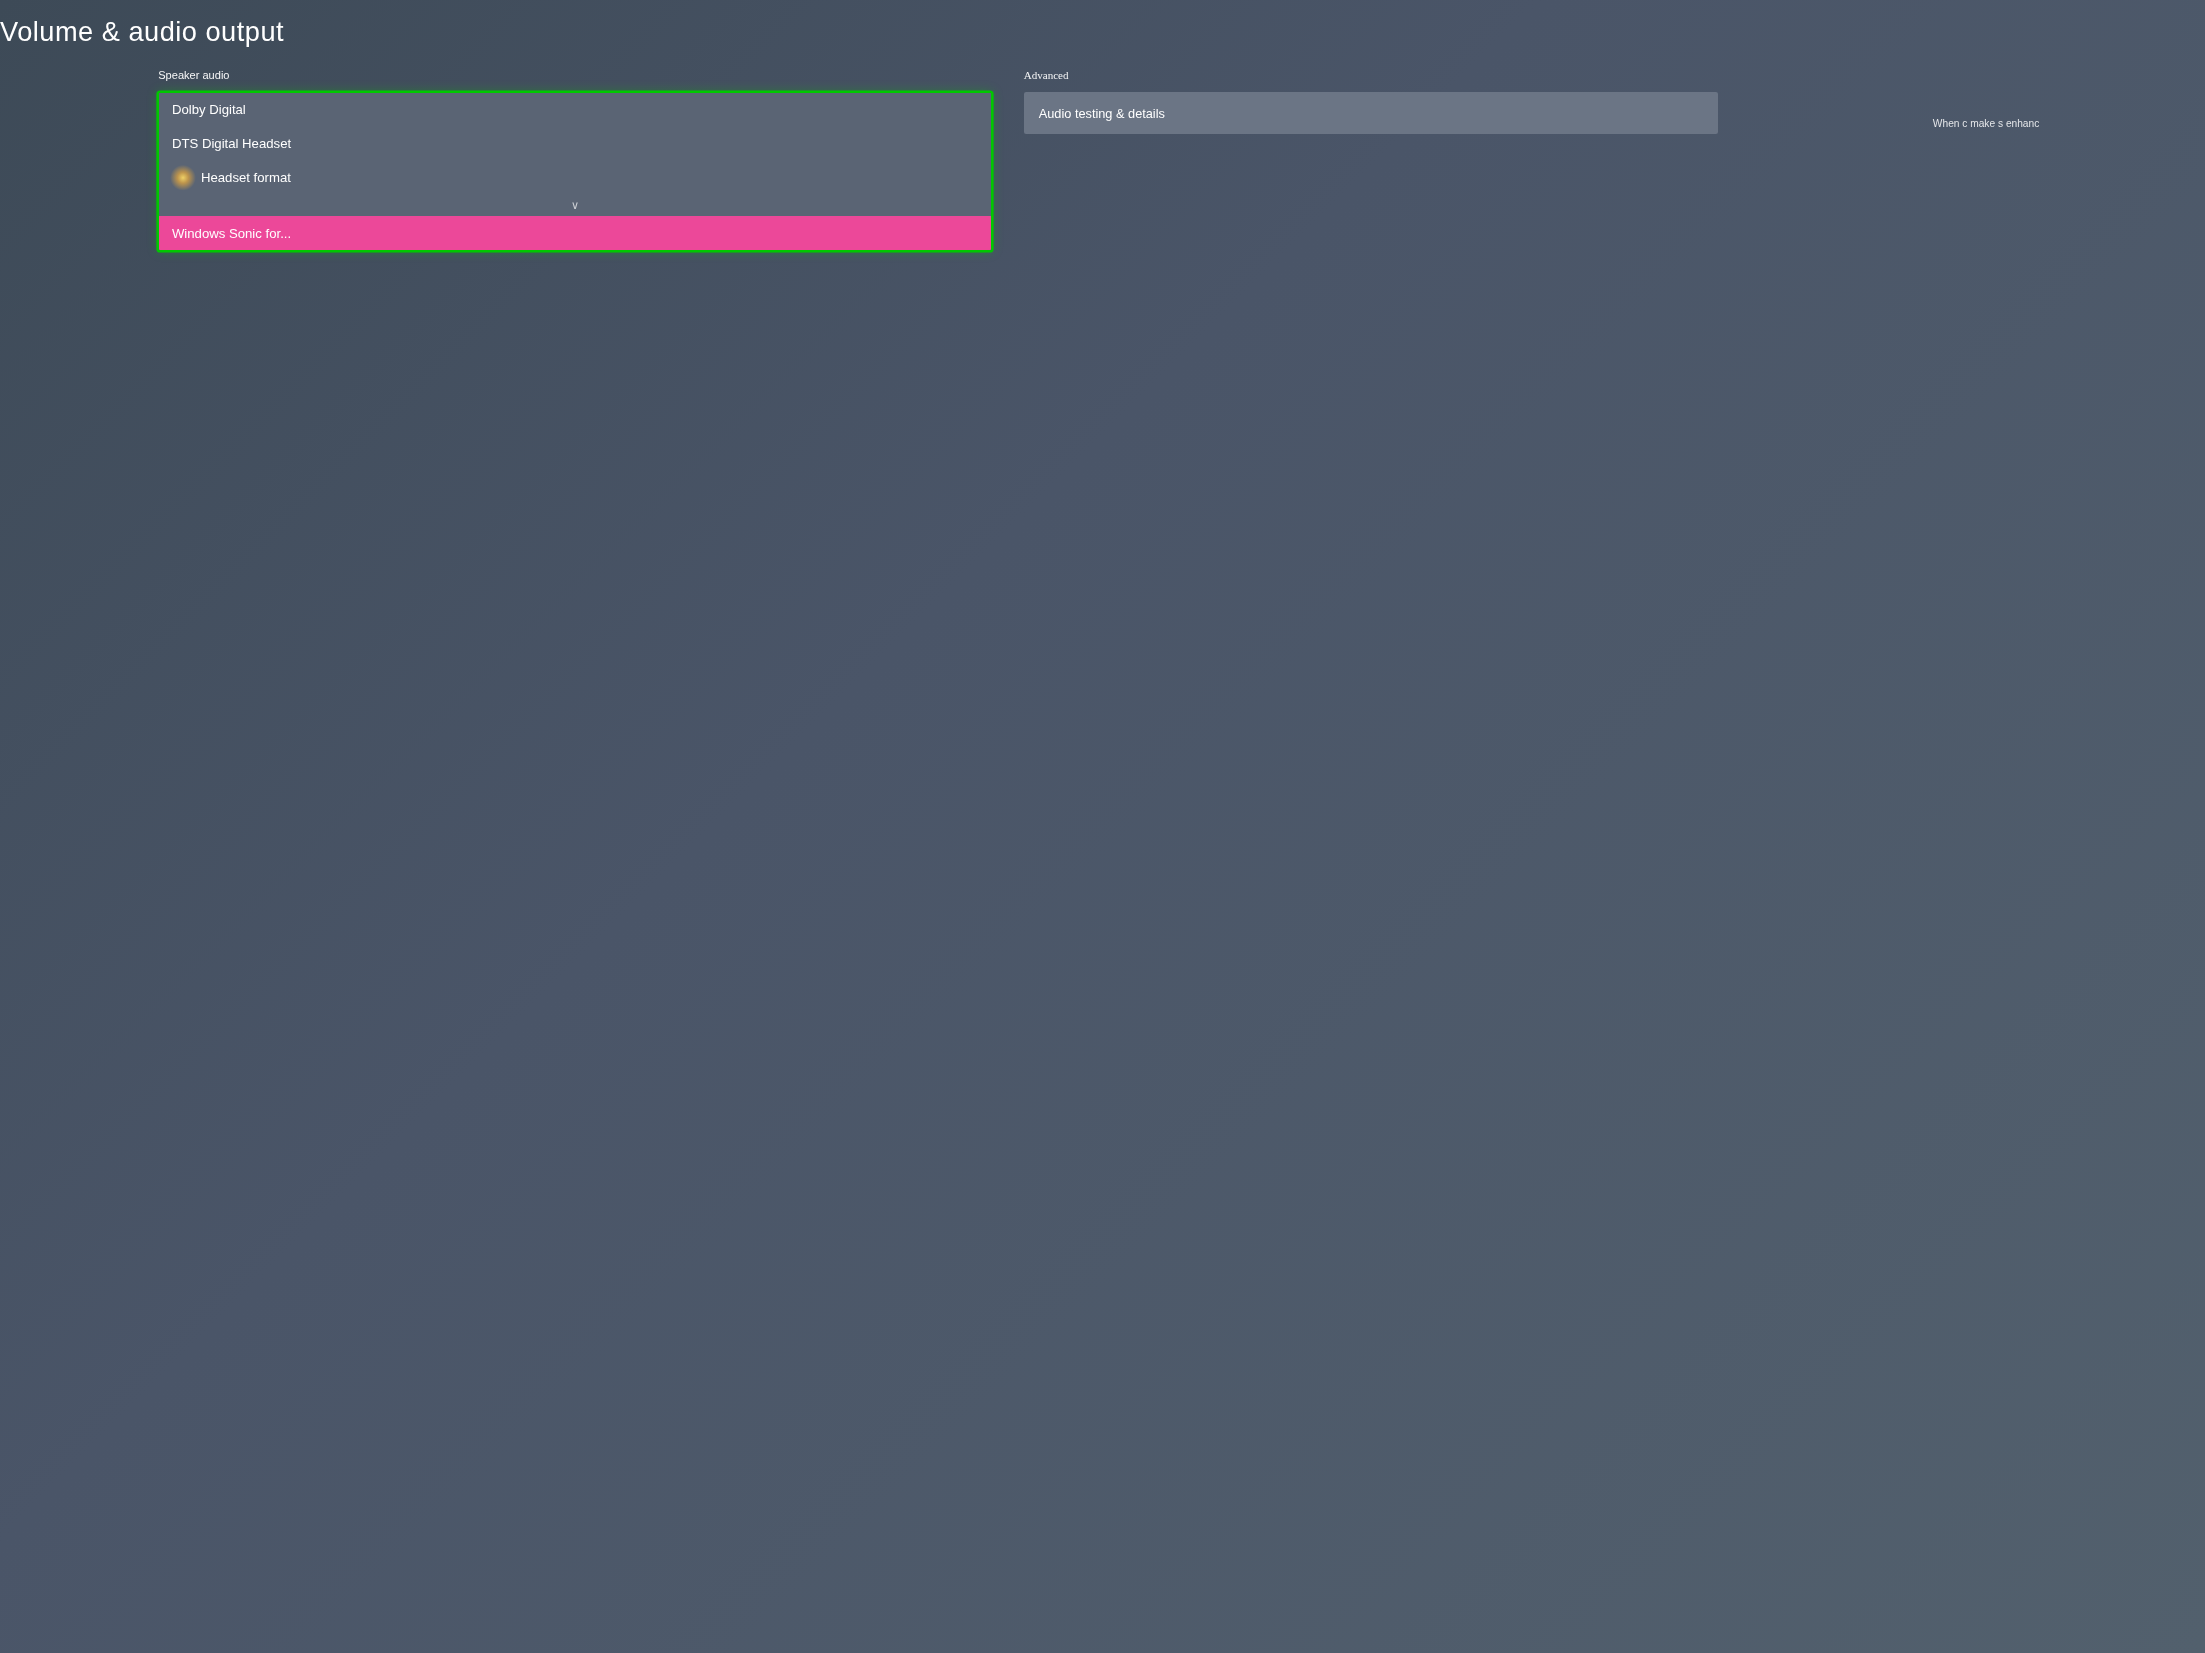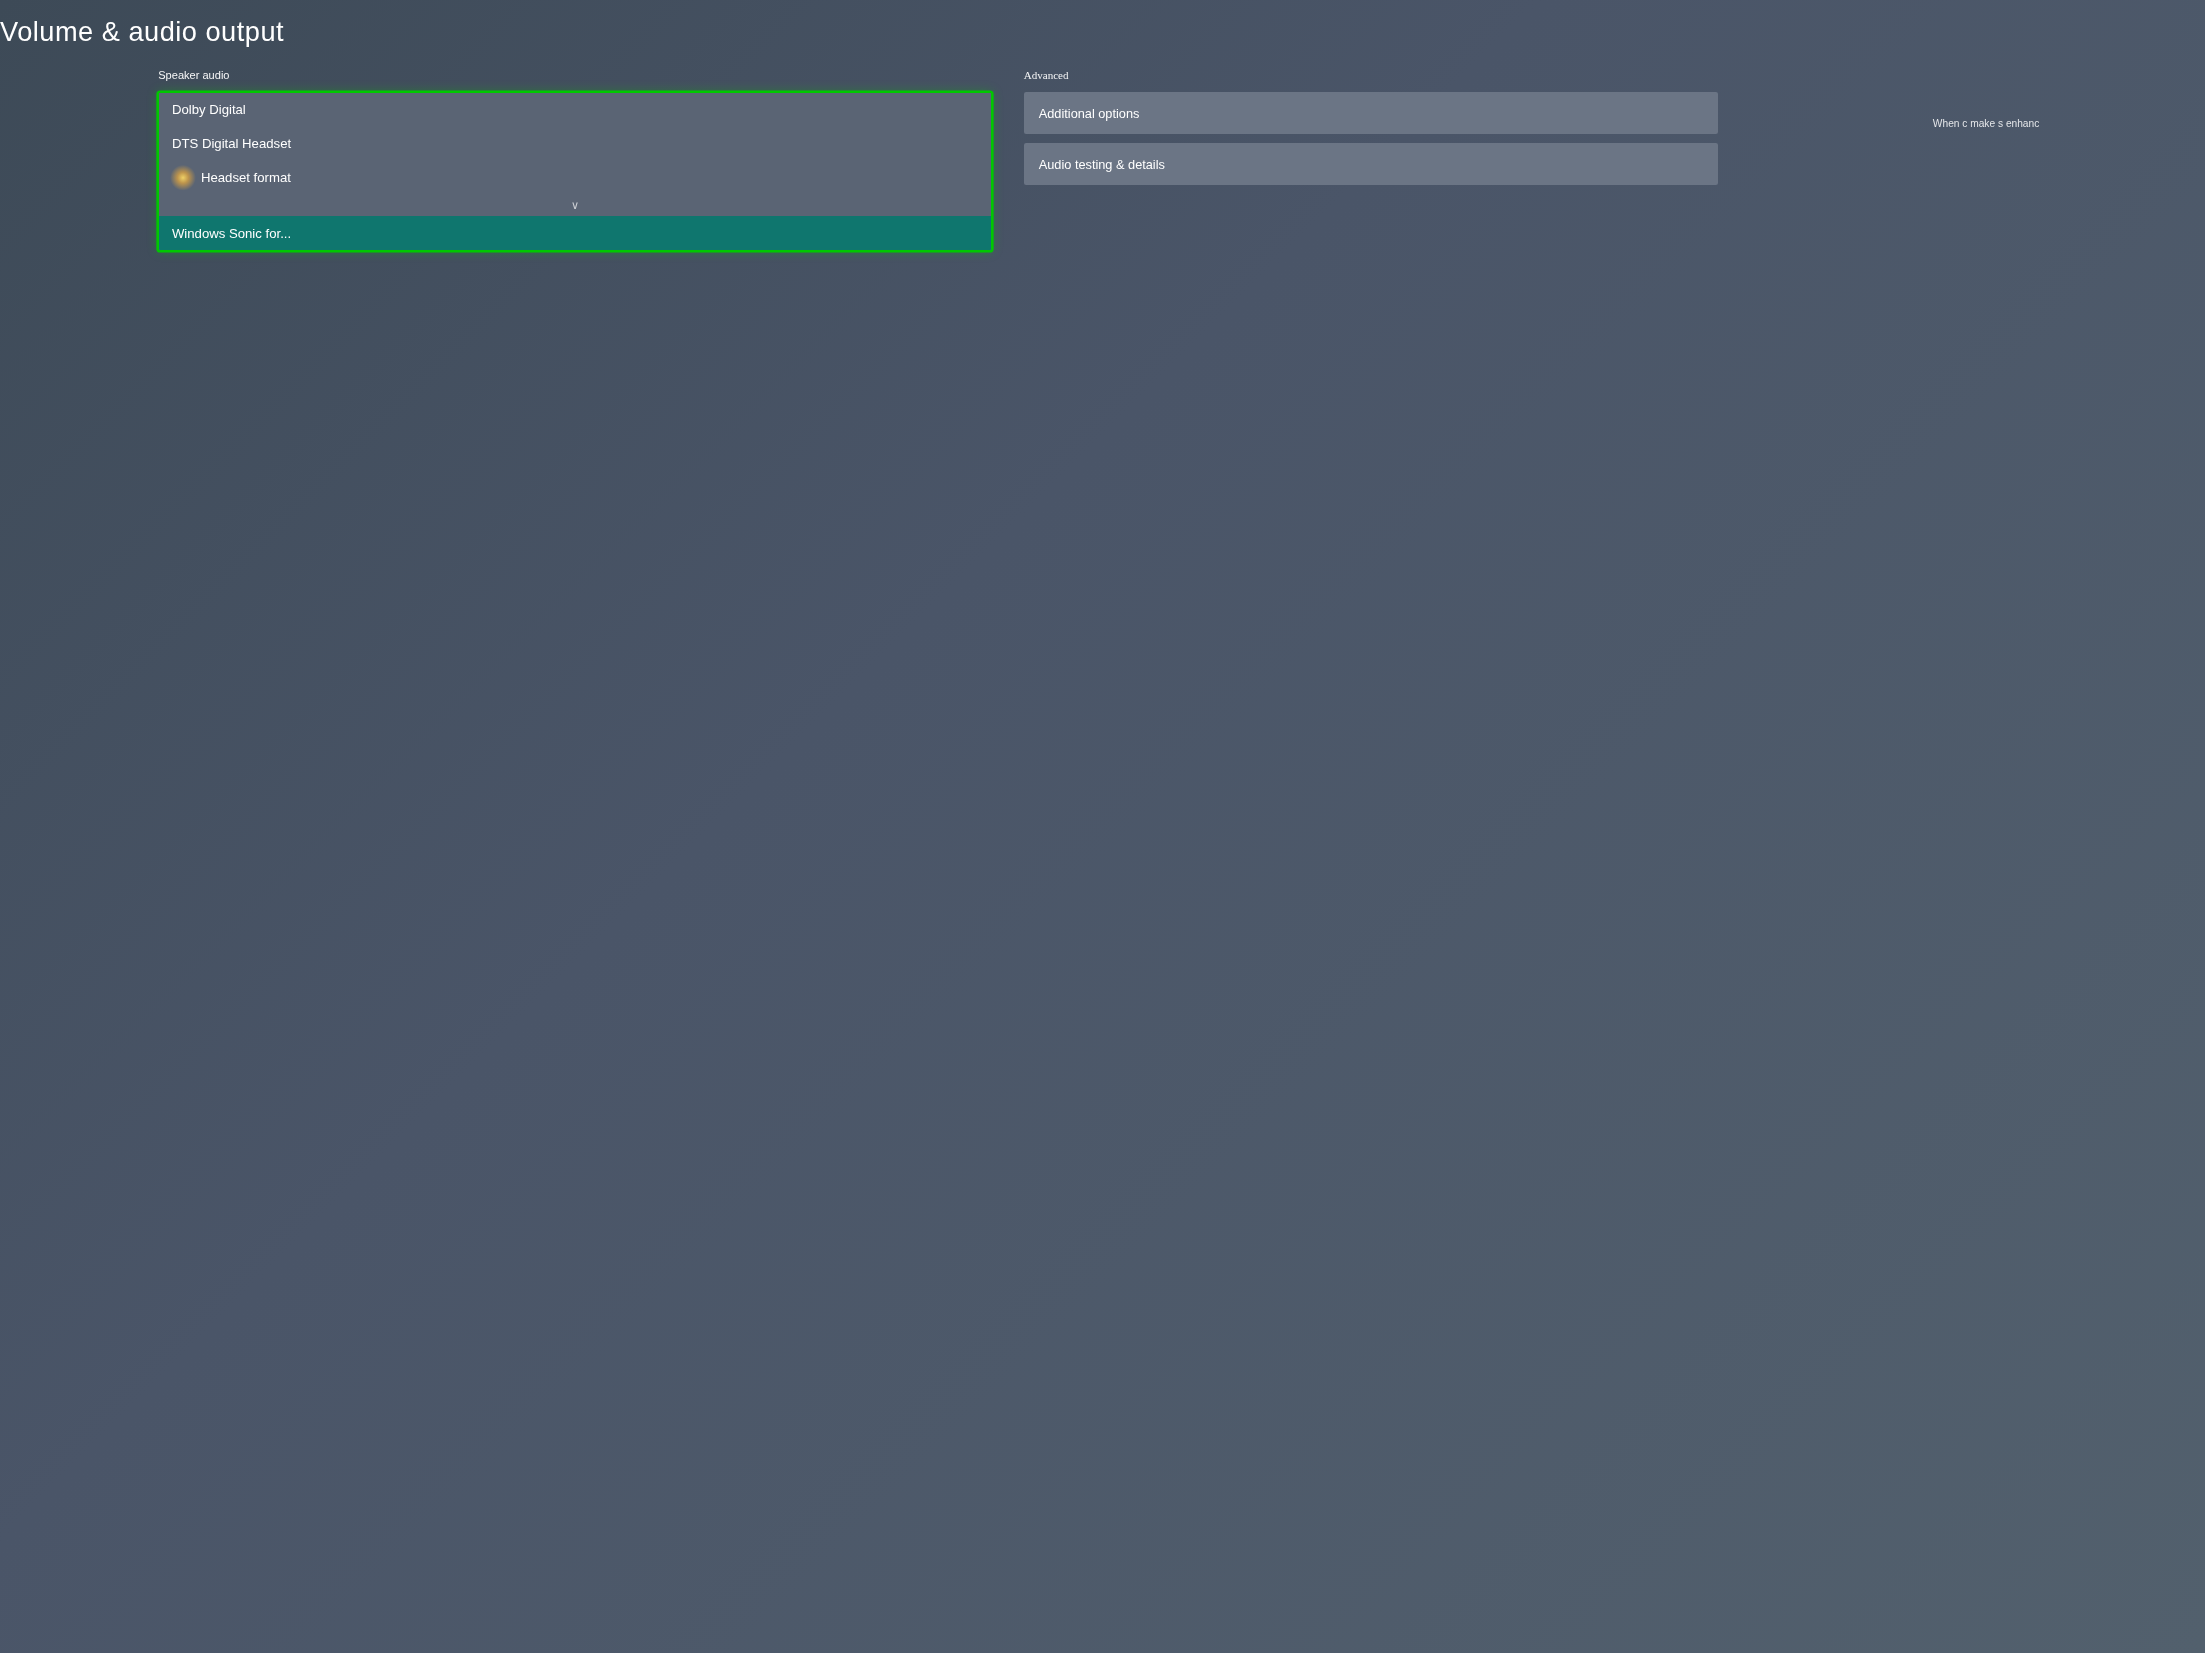--- a/index.html
+++ b/index.html
@@ -117,21 +117,21 @@
       padding: 4.2px 0;
       font-size: 1.3em;
       color: rgba(255,255,255,0.7);
     }
 
     .dropdown-item-more {
       padding: 9.5px 12.7px;
       font-size: 1.55em;
       font-weight: 500;
       color: white;
-      background-color: #0f766e;
+      background-color: #ec4899;
     }
 
     .right-panel {
       flex: 0 0 auto;
       width: 35%;
     }
 
     .advanced-label {
       font-size: 1.3em;
       font-weight: 400;
@@ -210,21 +210,20 @@
             <span>Windows Sonic for...</span>
           </div>
         </div>
       </div>
     </div>
 
     <div class="right-panel">
       <div class="advanced-label">Advanced</div>
 
       <div class="action-buttons">
-        <button class="action-button">Additional options</button>
         <button class="action-button">Audio testing &amp; details</button>
       </div>
     </div>
 
   </div>
 
   <div class="side-text">When c make s enhanc</div>
 </div>
 
 

